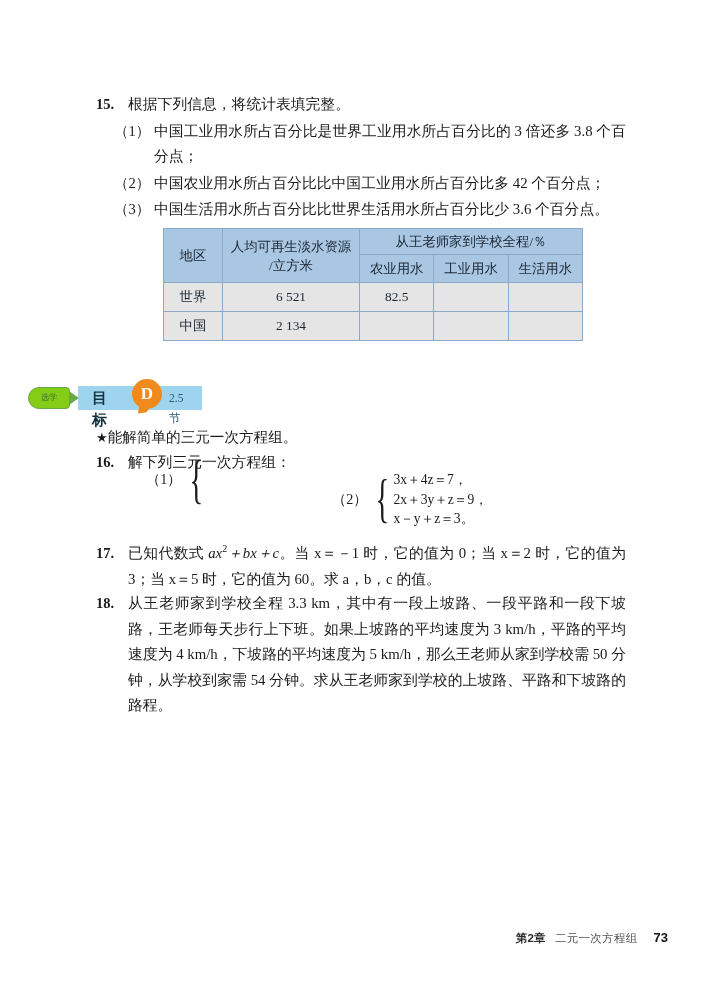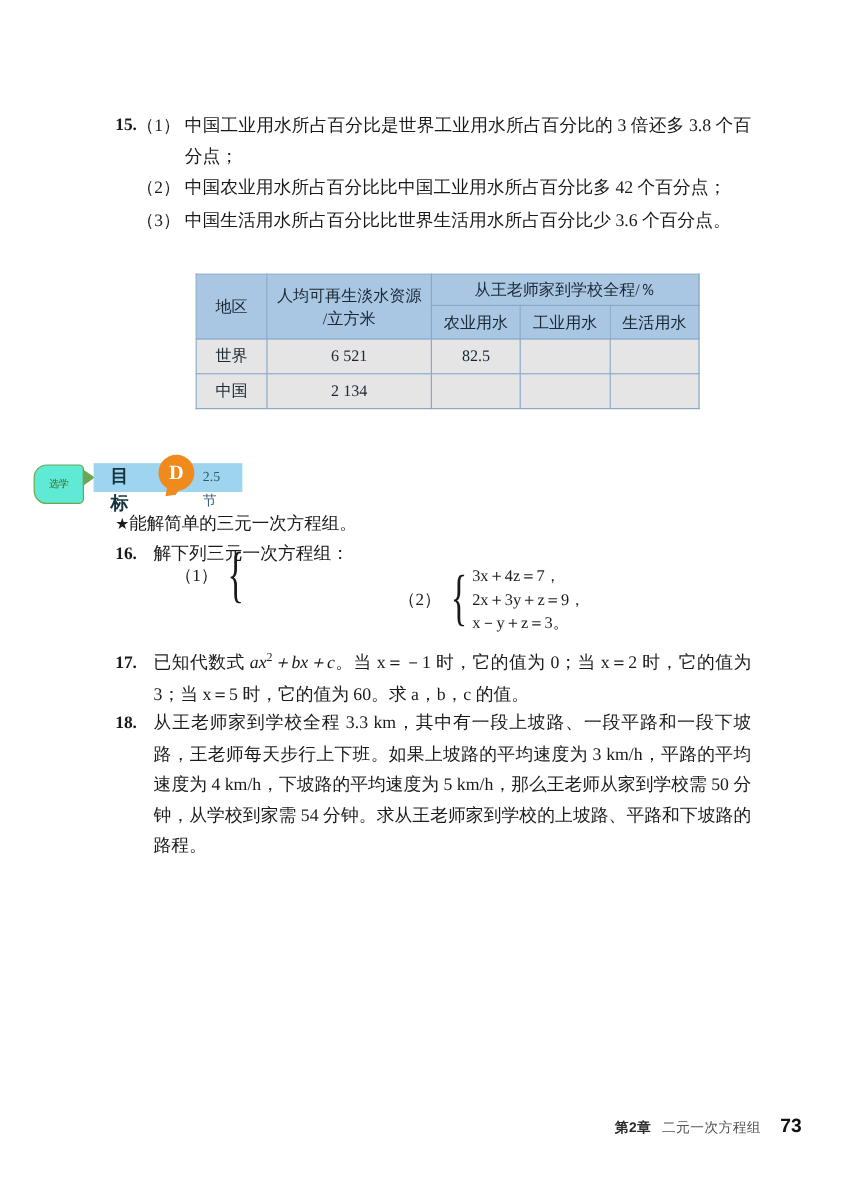--- a/index.html
+++ b/index.html
@@ -101,22 +101,22 @@
     position: absolute;
     left: 28px;
     top: 383px;
     height: 32px;
   }
   .goal-tag {
     position: absolute;
     left: 0;
     top: 4px;
     width: 42px;
-    height: 33px;
-    background: #5eead4;
+    height: 22px;
+    background: #84cc16;
     border: 1.5px solid #6aa84f;
     border-radius: 11px 4px 4px 11px;
     box-sizing: border-box;
     display: flex;
     align-items: center;
     justify-content: center;
     font-size: 8.5px;
     color: #3d6b2b;
     letter-spacing: -0.3px;
     font-family: "Liberation Sans", sans-serif;
@@ -246,32 +246,33 @@
     font-weight: bold;
     letter-spacing: 0.3px;
   }
   .footer .f-name {
     color: #555555;
     margin-left: 9px;
     letter-spacing: 0.3px;
   }
   .footer .f-page {
     font-weight: bold;
-    font-size: 16px;
+    font-size: 13px;
     margin-left: 16px;
     color: #111111;
   }
 </style>
 </head>
 <body>
 
 <div class="page">
 
   <div class="ex" style="top:92px;">
     <span class="ex-num">15.</span>
+    <div class="ex-body">根据下列信息，将统计表填完整。</div>
 
     <div class="sub">
       <span class="sub-label">（1）</span>
       <div class="sub-text">中国工业用水所占百分比是世界工业用水所占百分比的 3 倍还多 3.8 个百分点；</div>
     </div>
 
     <div class="sub">
       <span class="sub-label">（2）</span>
       <div class="sub-text">中国农业用水所占百分比比中国工业用水所占百分比多 42 个百分点；</div>
     </div>

